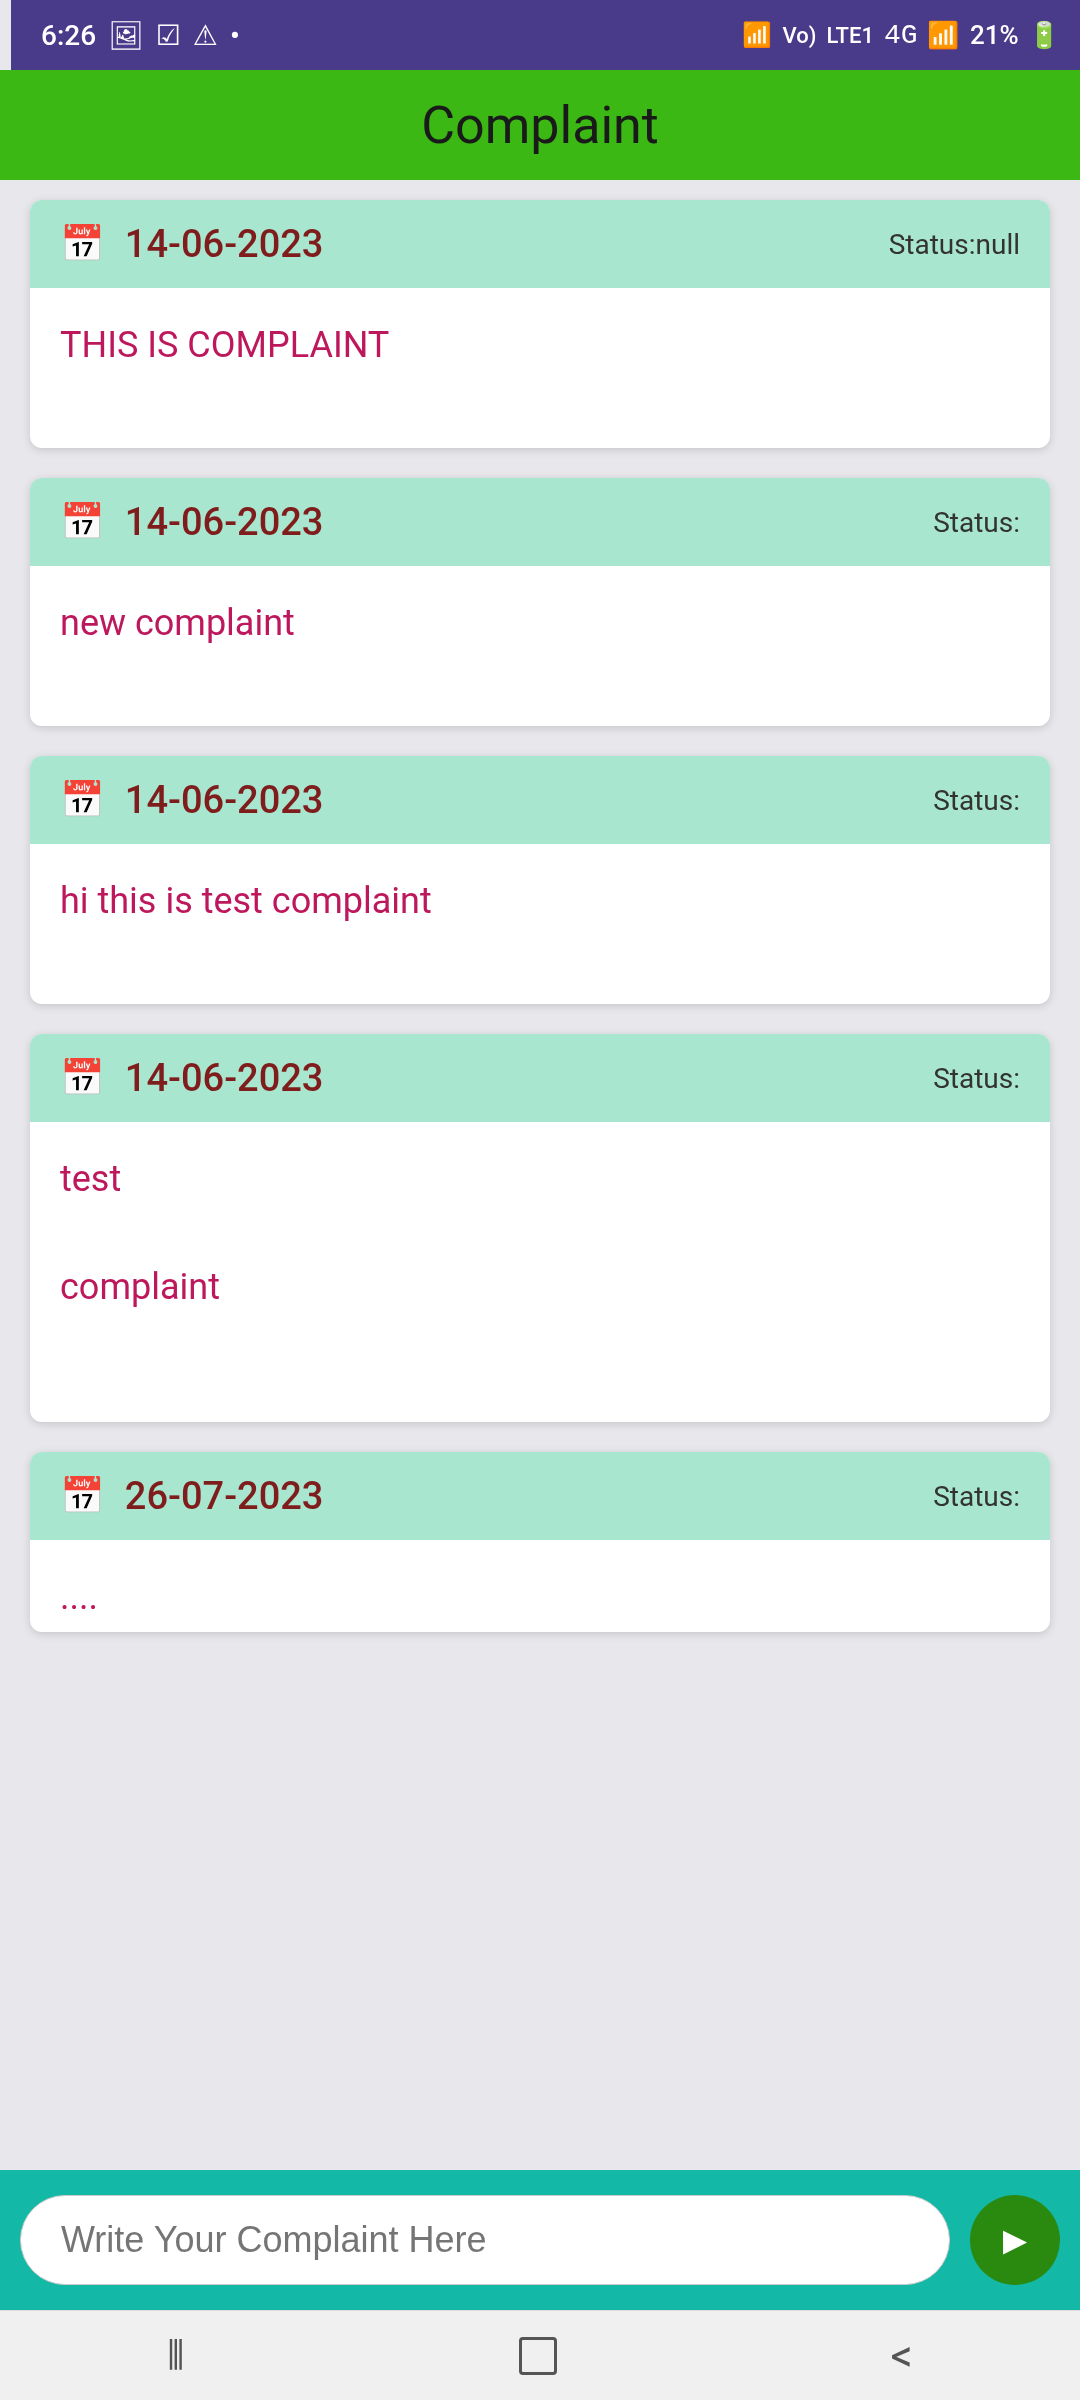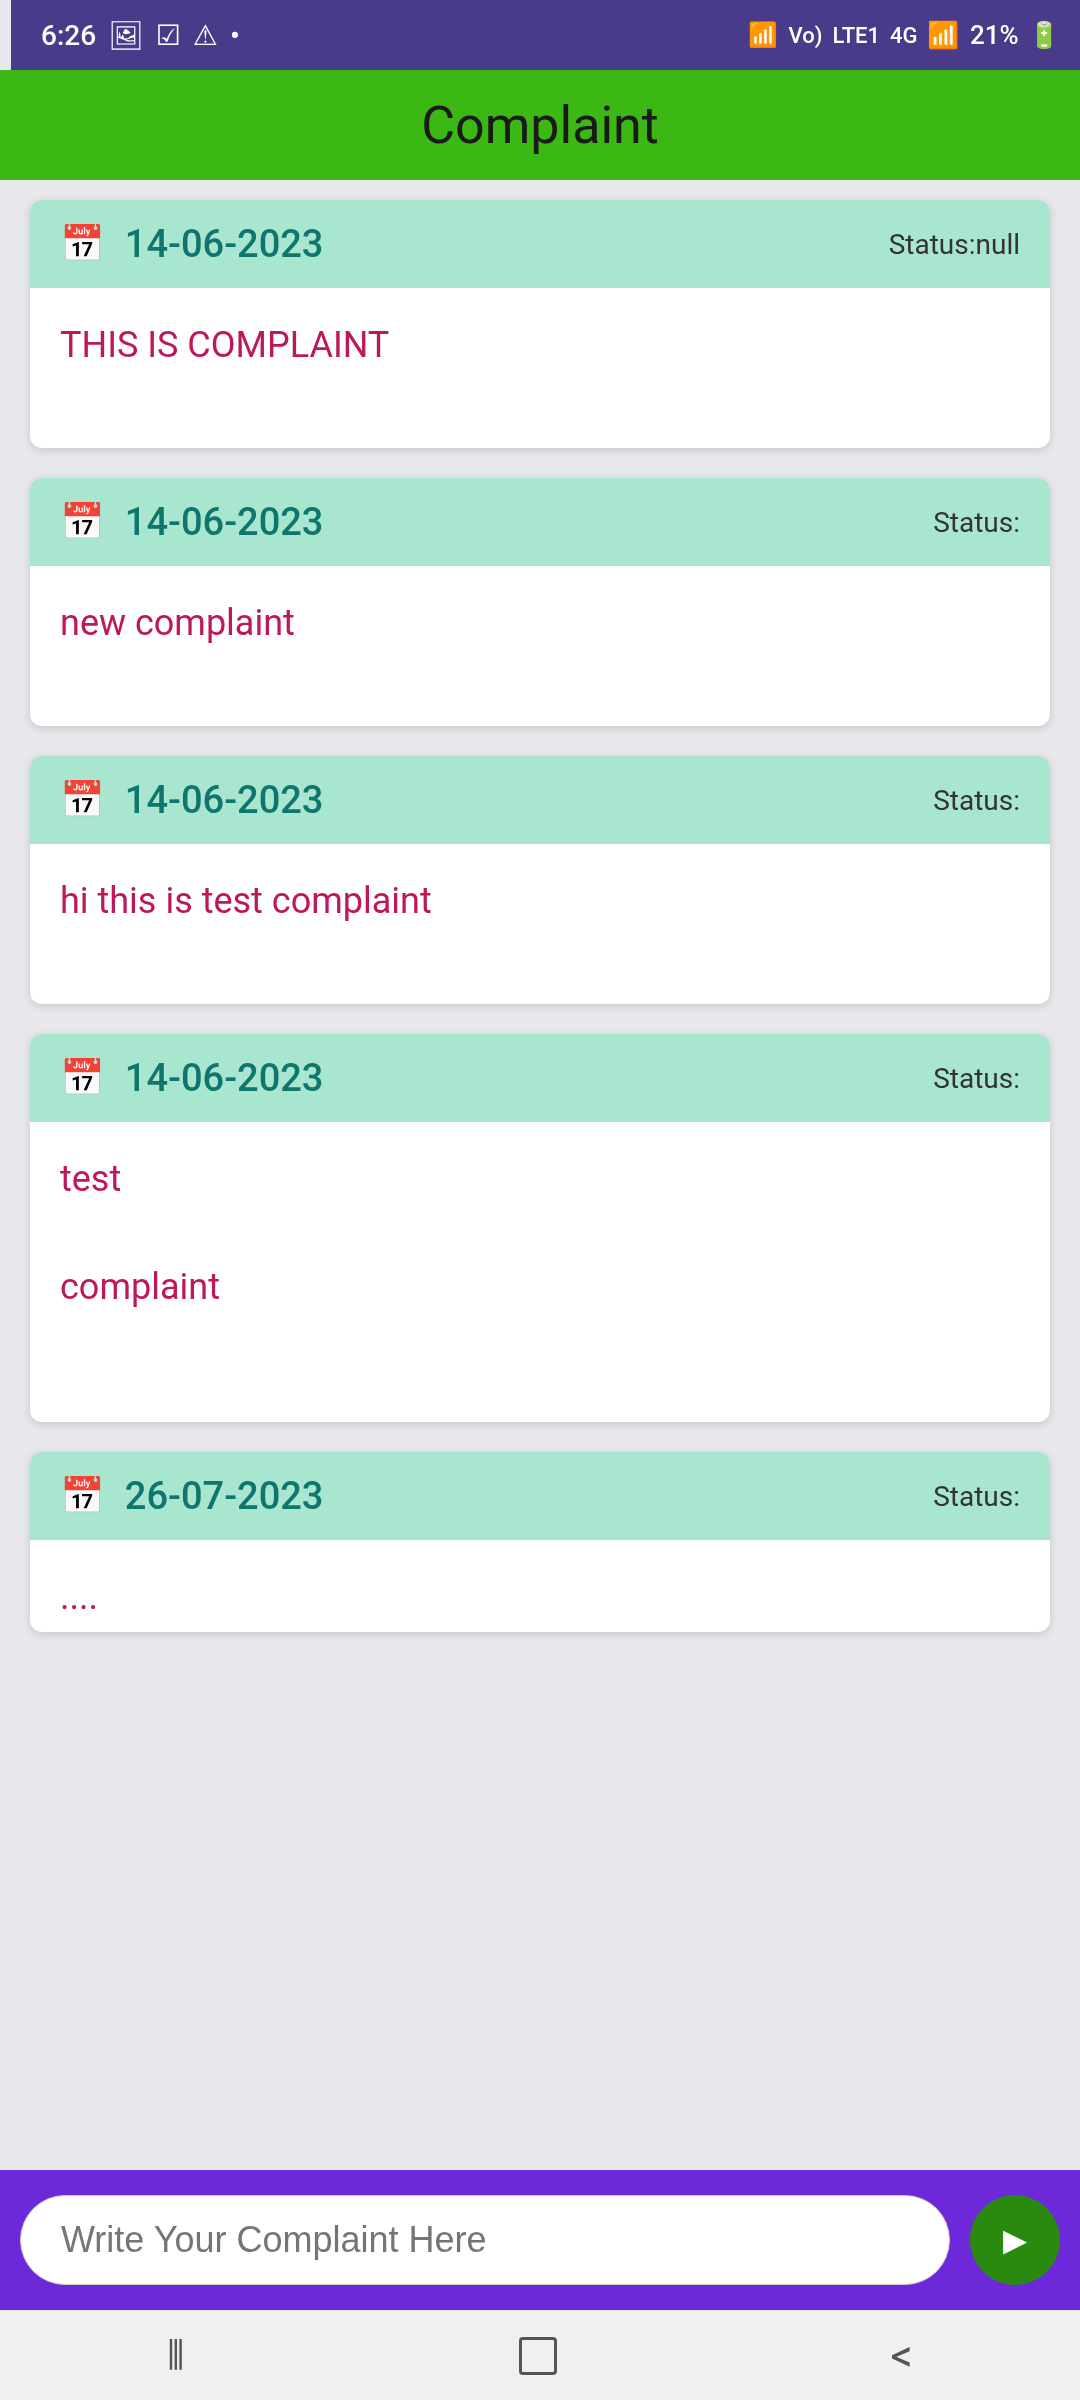--- a/index.html
+++ b/index.html
@@ -97,21 +97,21 @@
     }
 
     .calendar-icon {
       font-size: 36px;
       color: #1a1a1a;
     }
 
     .card-date {
       font-size: 38px;
       font-weight: 500;
-      color: #0f766e;
+      color: #7f1d1d;
     }
 
     .card-status {
       font-size: 28px;
       color: #333;
     }
 
     .card-body {
       padding: 30px;
       min-height: 160px;
@@ -123,21 +123,21 @@
       line-height: 1.5;
     }
 
     
     .bottom-area {
       position: absolute;
       bottom: 90px;
       left: 0;
       width: 100%;
       height: 140px;
-      background: #6d28d9;
+      background: #14b8a6;
       display: flex;
       align-items: center;
       padding: 6px 20px;
       gap: 20px;
     }
 
     .input-field {
       flex: 1;
       height: 90px;
       background: white;
@@ -206,21 +206,21 @@
     <span>6:26</span>
     <span>🖼</span>
     <span>☑</span>
     <span>⚠</span>
     <span>•</span>
   </div>
   <div class="status-bar-right">
     <span style="font-size:24px;">📶</span>
     <span style="font-size:22px;text-align:right;">Vo)</span>
     <span style="font-size:22px;">LTE1</span>
-    <span style="font-size:22px;">4G</span>
+    <span style="font-size:28px;font-family:Liberation Mono, monospace;">4G</span>
     <span>📶</span>
     <span>21%</span>
     <span>🔋</span>
   </div>
 </div>
 
 <div class="app-bar">
   <span class="app-bar-title">Complaint</span>
 </div>
 

